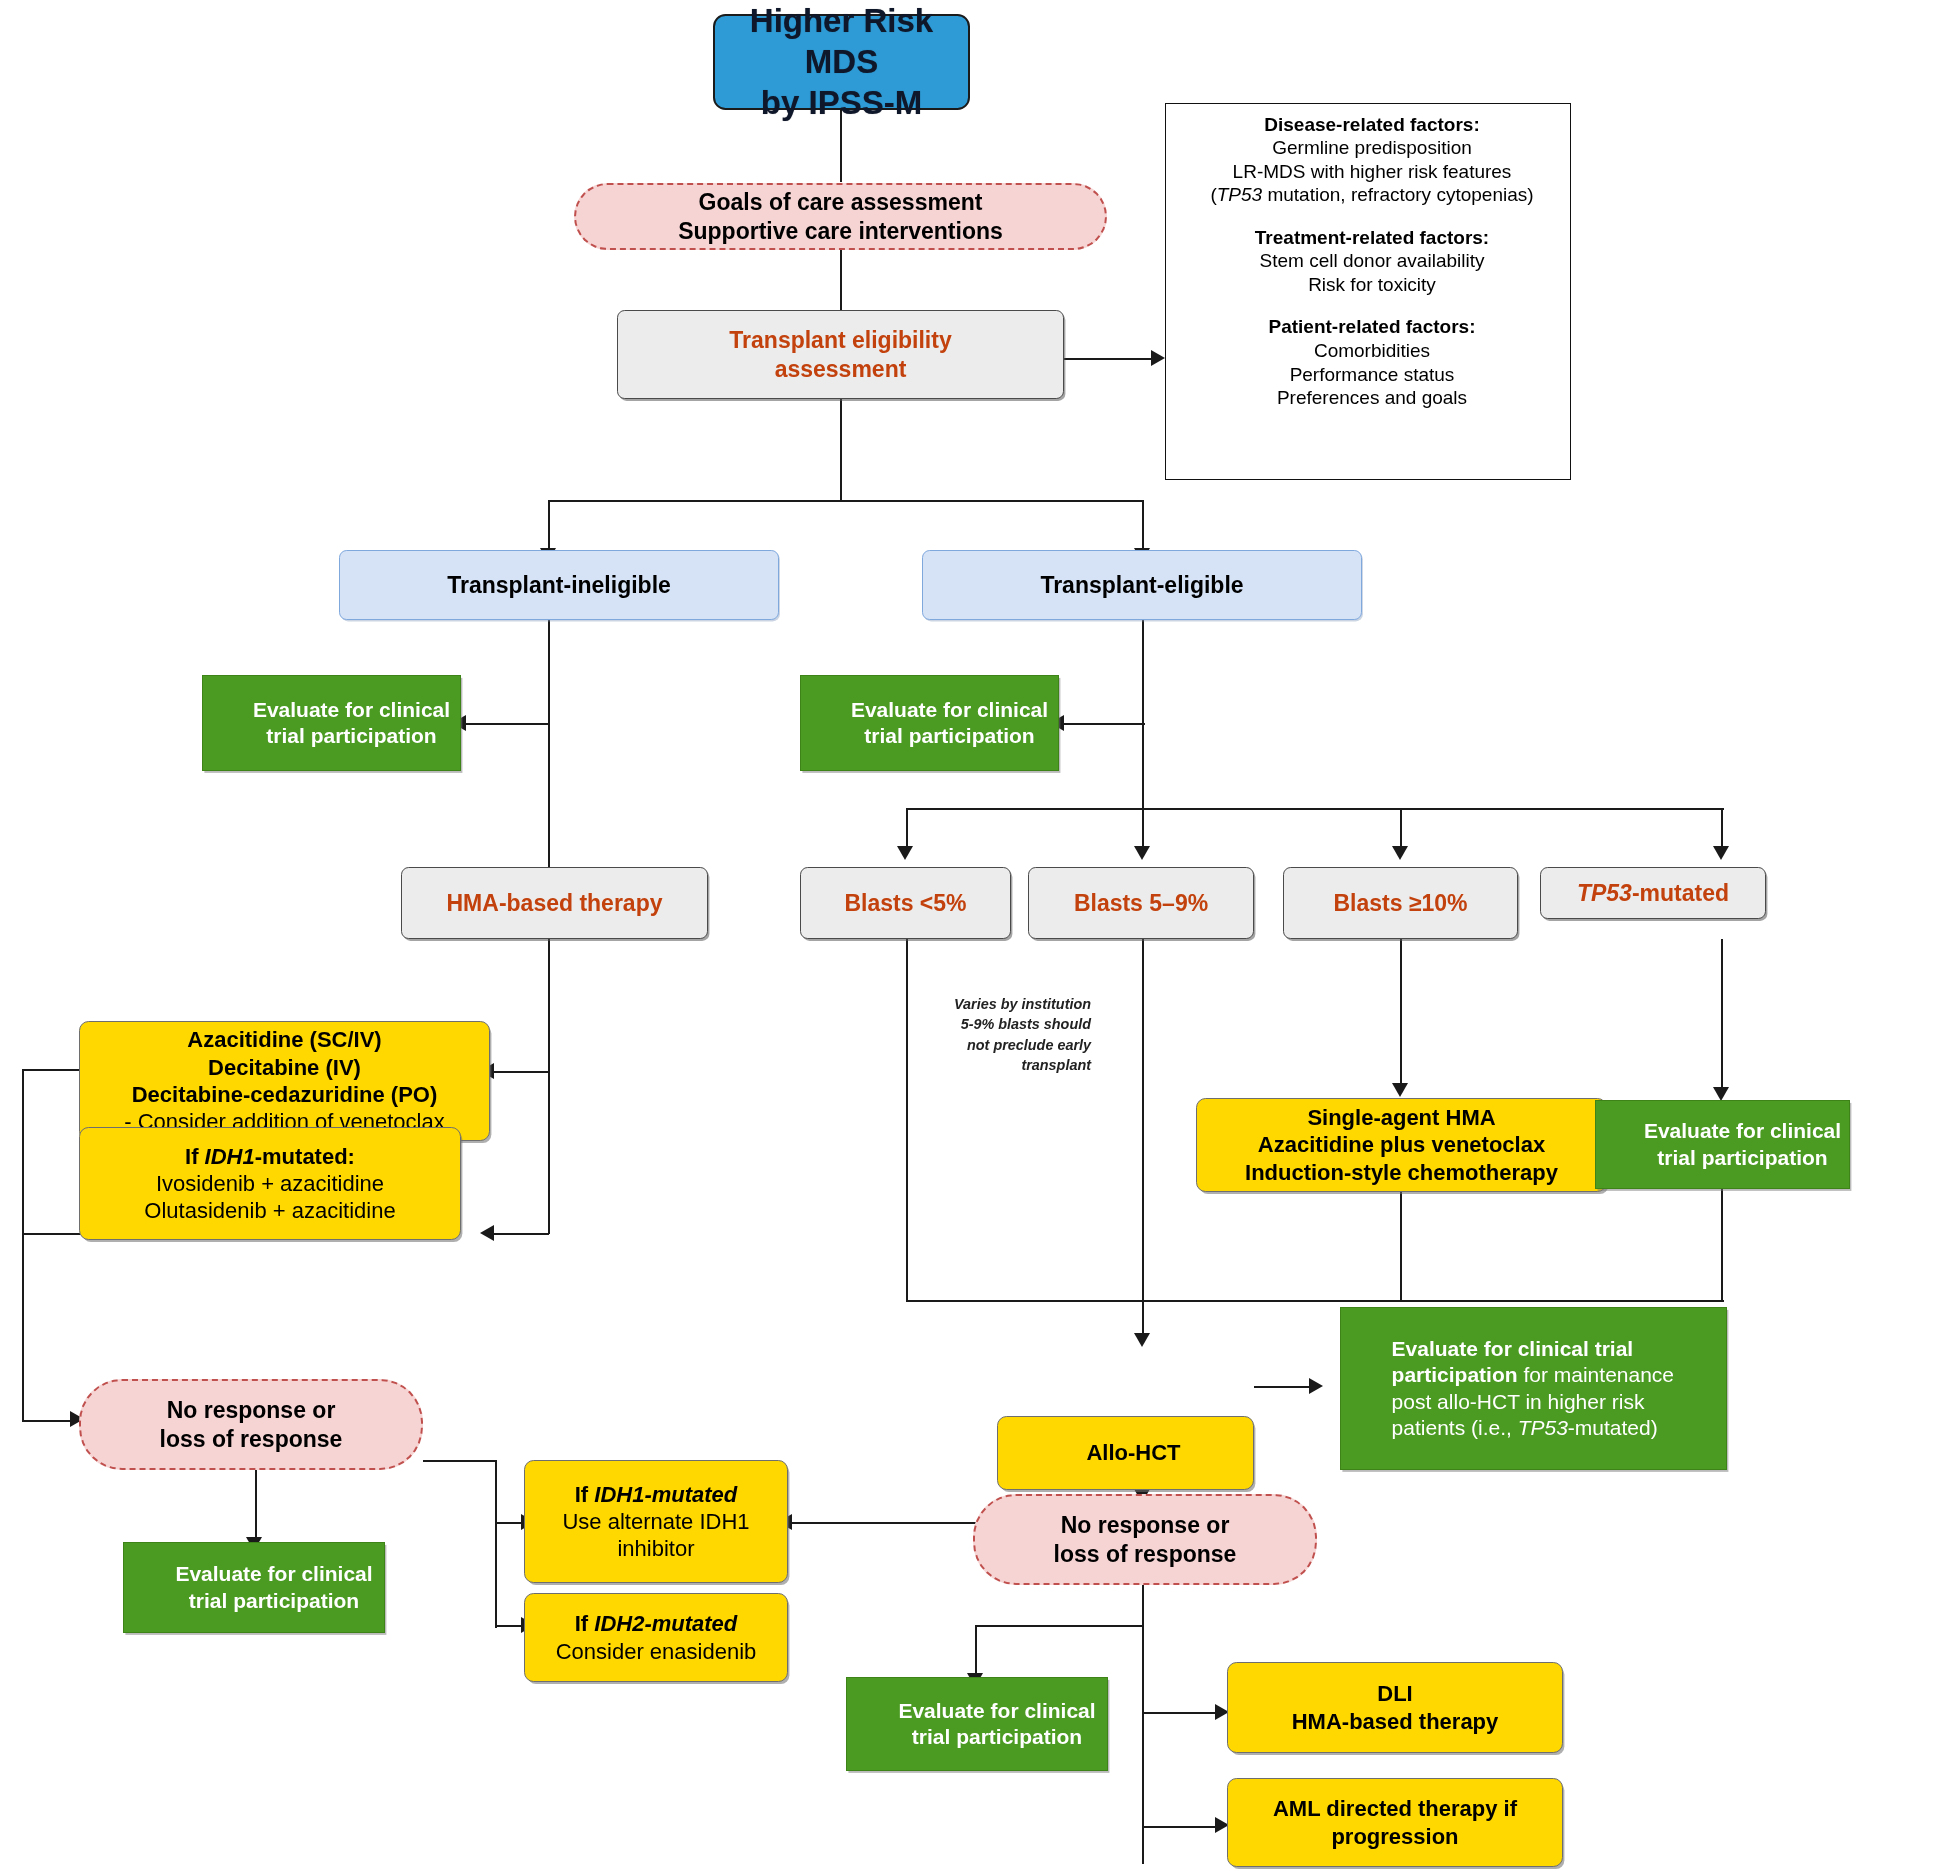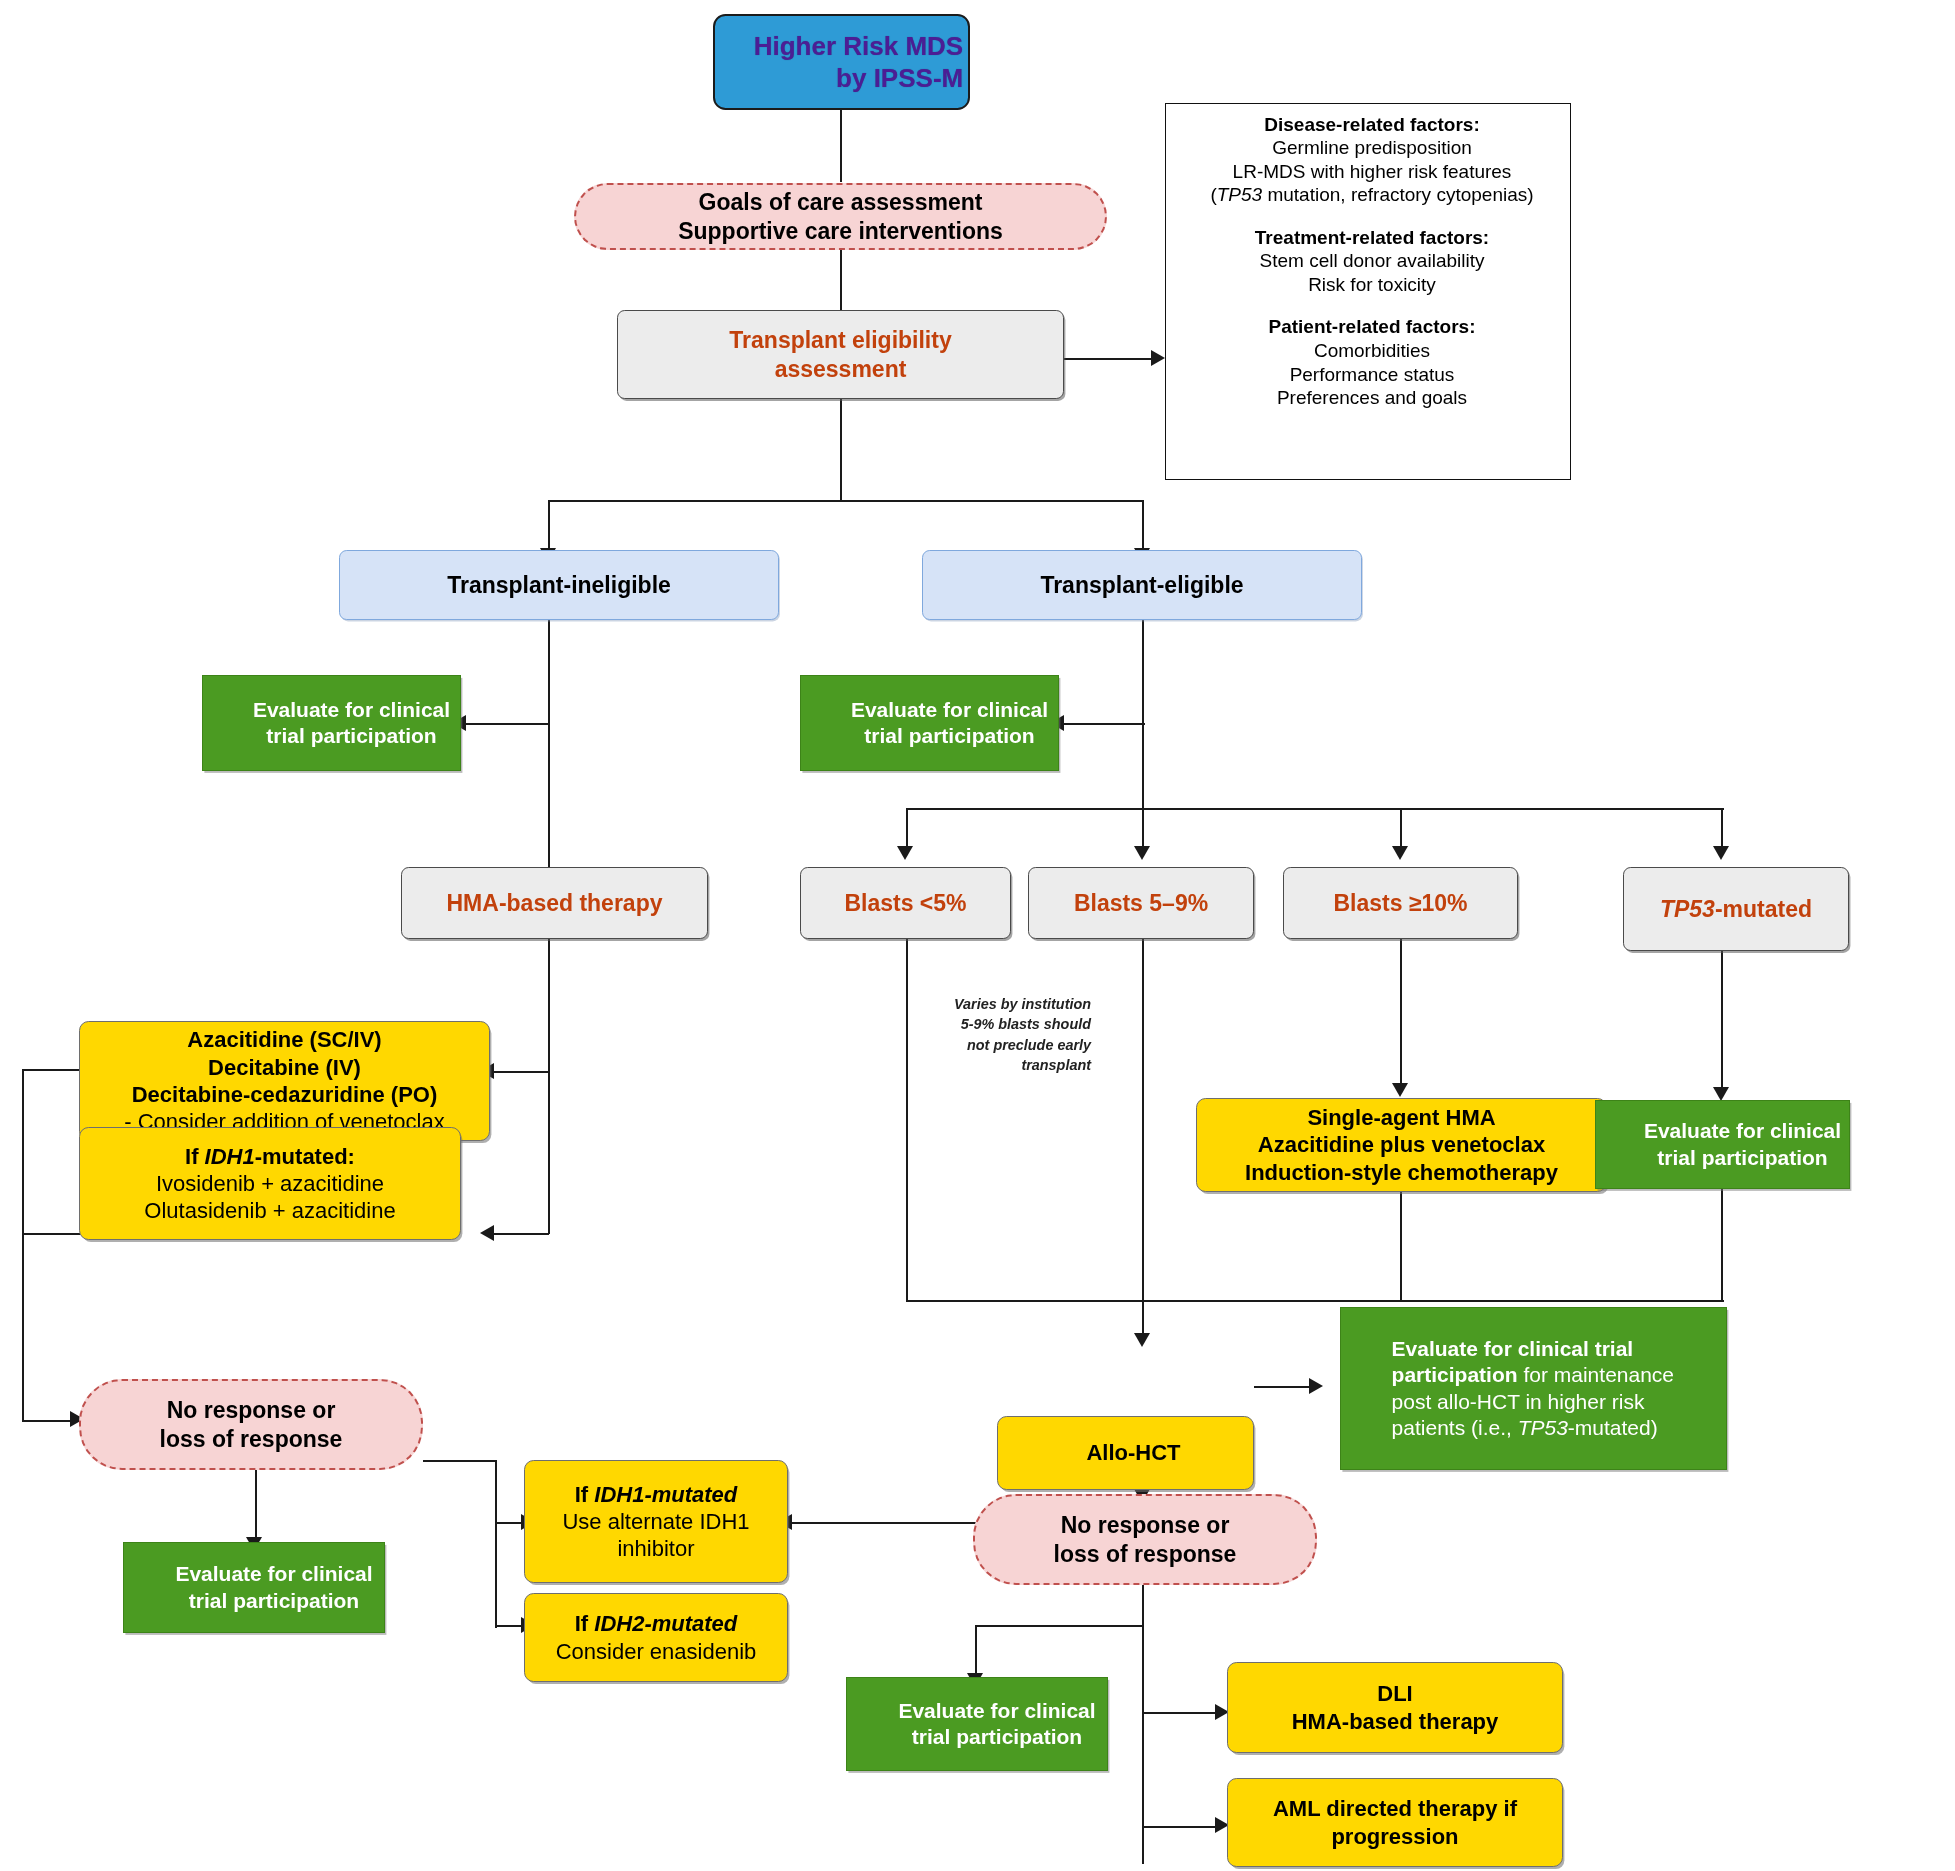--- a/index.html
+++ b/index.html
@@ -3,22 +3,22 @@
 <meta charset="utf-8">
 <style>
   html,body{margin:0;padding:0;background:#ffffff;}
   body{font-family:"Liberation Sans", sans-serif;}
   #canvas{position:relative;width:1955px;height:1871px;background:#fff;overflow:hidden;}
   .node{position:absolute;box-sizing:border-box;display:flex;align-items:center;justify-content:center;text-align:center;}
   .node .txt{width:100%;padding:0 4.8px;line-height:1.24;}
 
   
   .blue{
-    background:#2E9BD6;border:2.4px solid #1b1b1b;border-radius:12.5px;color:#4c1d95;
-    font-weight:bold;font-size:26px;text-shadow:0 0 1px rgba(0,0,0,.35);text-align:right;
+    background:#2E9BD6;border:2.4px solid #1b1b1b;border-radius:12.5px;color:#0f172a;
+    font-weight:bold;font-size:33px;text-shadow:0 0 1px rgba(0,0,0,.35);
   }
   .pink{
     background:#F7D4D4;border:2.4px dashed #C0504D;border-radius:43px;color:#000;
     font-weight:bold;font-size:23px;
   }
   .gray{
     background:#ECECEC;border:1.4px solid #4a4a4a;border-radius:7.7px;color:#c2410c;
     font-weight:bold;font-size:23px;box-shadow:1.9px 2.4px 0 -0.5px rgba(90,90,90,.55);
   }
   .lblue{
@@ -225,21 +225,21 @@
   </div>
 
   <div class="node gray" style="left:1028px;top:867px;width:226px;height:72px;">
     <div class="txt">Blasts 5–9%</div>
   </div>
 
   <div class="node gray" style="left:1283px;top:867px;width:235px;height:72px;">
     <div class="txt">Blasts ≥10%</div>
   </div>
 
-  <div class="node gray" style="left:1623px;top:867px;width:226px;height:84px;">
+  <div class="node gray" style="left:1540px;top:867px;width:226px;height:52px;">
     <div class="txt"><span class="it">TP53</span><span>-mutated</span></div>
   </div>
 
   <div class="note" style="left:918px;top:994px;width:173px;">
     <div>Varies by institution</div>
     <div>5-9% blasts should</div>
     <div>not preclude early</div>
     <div>transplant</div>
   </div>
 

